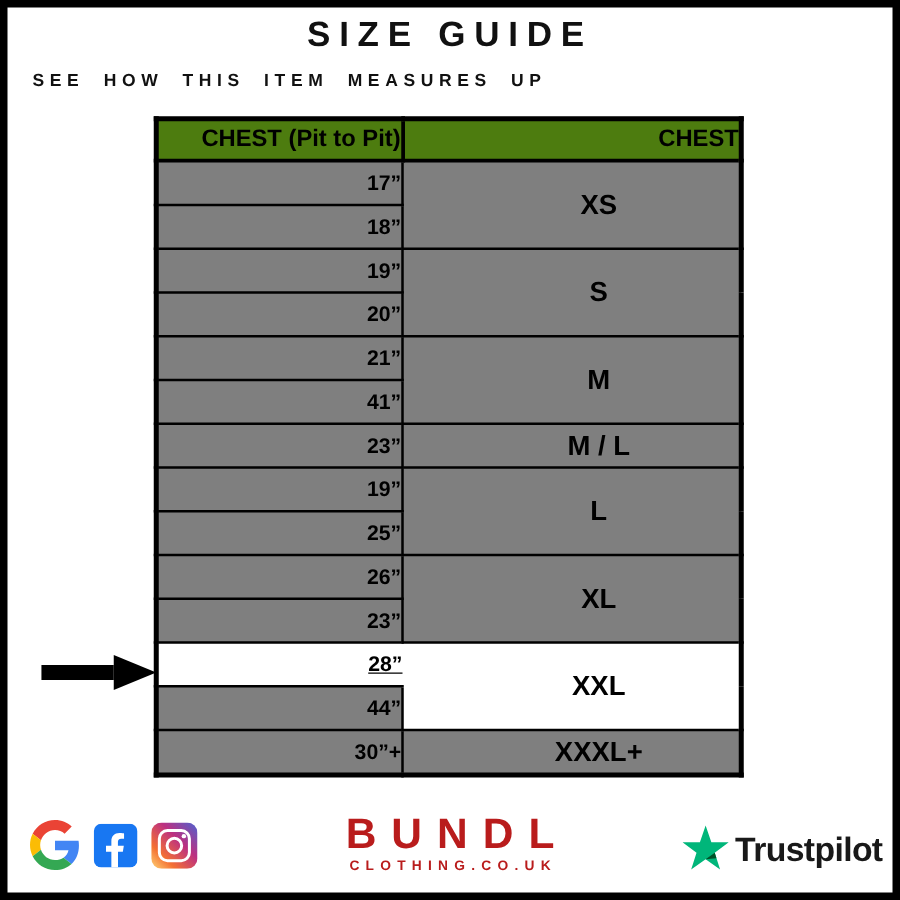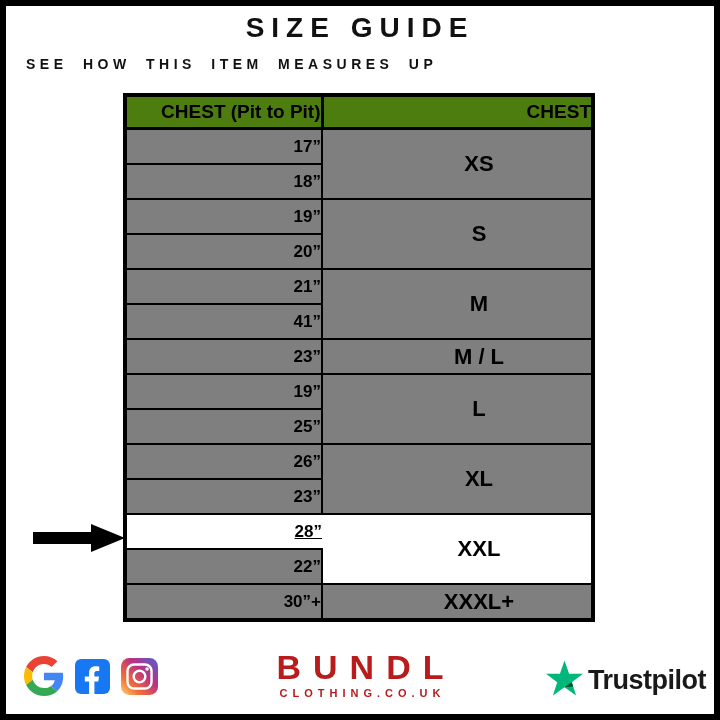--- a/index.html
+++ b/index.html
@@ -98,21 +98,21 @@
           <td class="size-cell" rowspan="2">XL</td>
         </tr>
         <tr>
           <td class="chest-cell">23”</td>
         </tr>
         <tr>
           <td class="chest-cell highlight">28”</td>
           <td class="size-cell highlight" rowspan="2">XXL</td>
         </tr>
         <tr>
-          <td class="chest-cell">22”</td>
+          <td class="chest-cell">44”</td>
         </tr>
         <tr>
           <td class="chest-cell">30”+</td>
           <td class="size-cell" rowspan="1">XXXL+</td>
         </tr>
       </tbody>
   </table>
 
   <svg class="arrow" viewBox="0 0 92 30" aria-hidden="true">
     <rect x="0" y="9" width="58" height="12" fill="#000"></rect>

